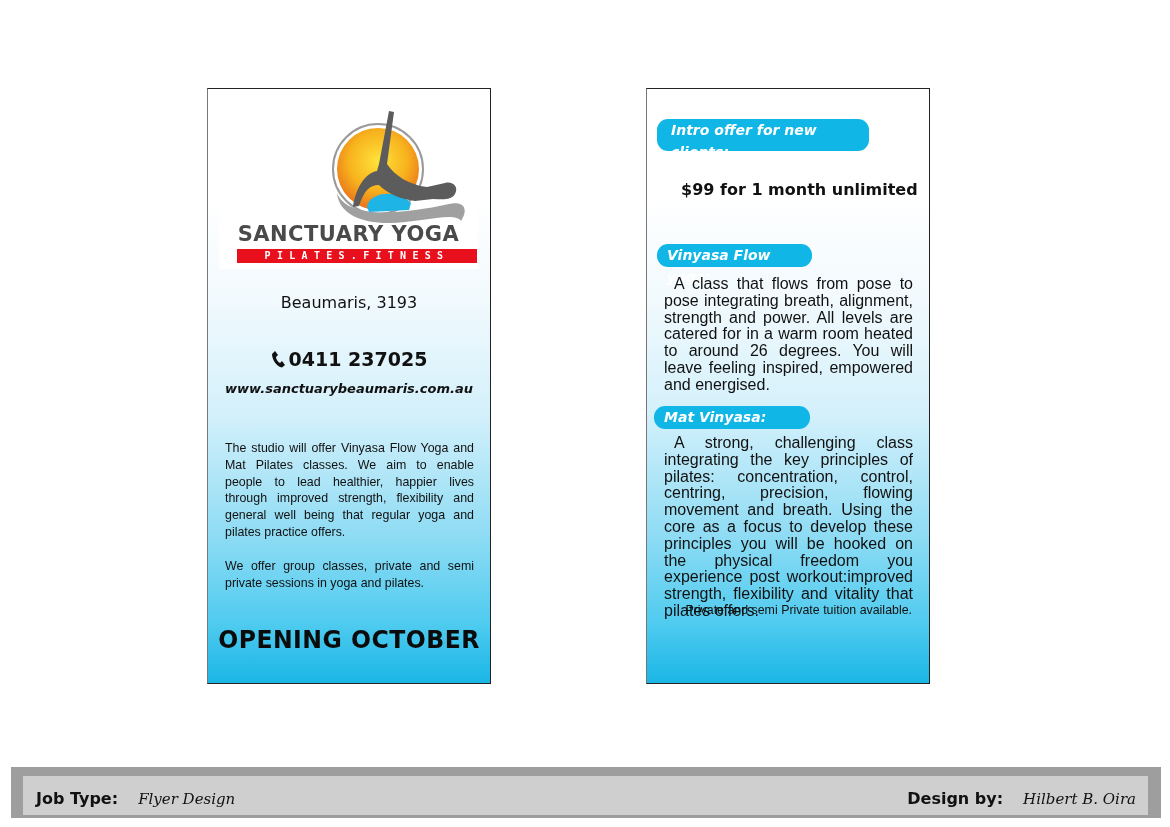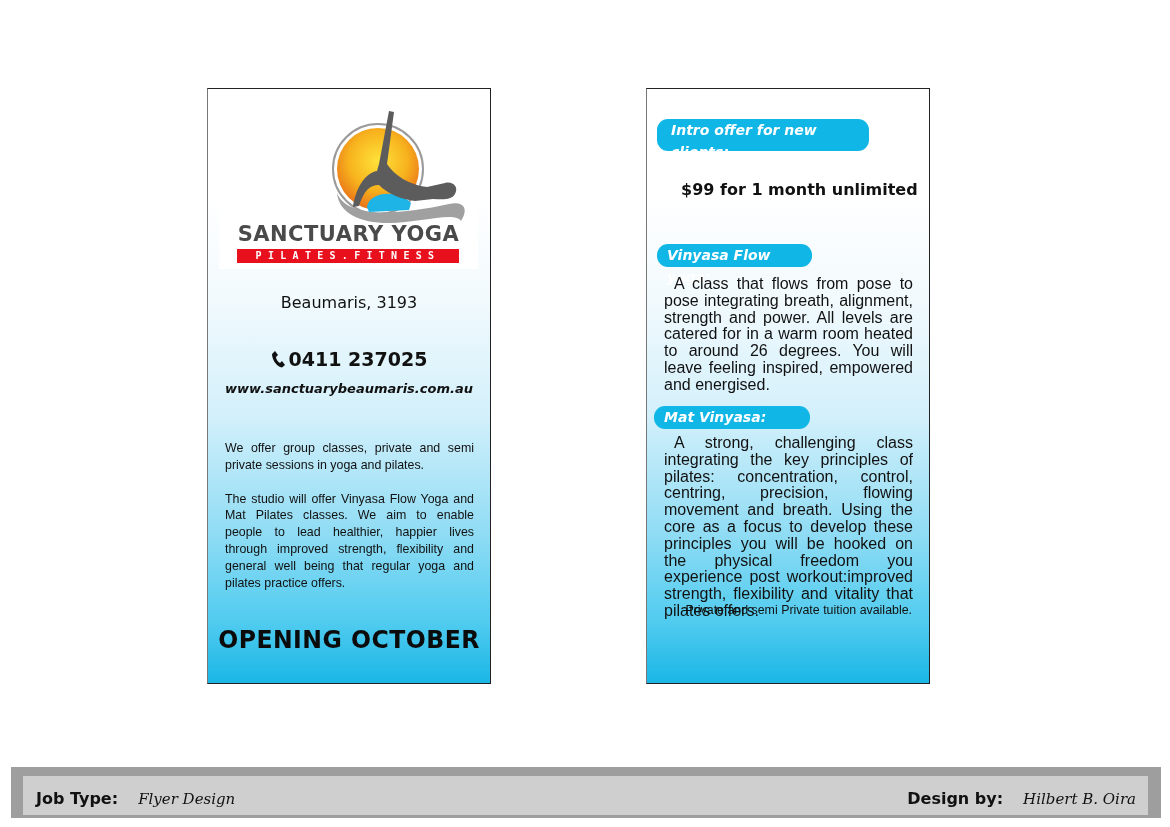--- a/index.html
+++ b/index.html
@@ -6,21 +6,21 @@
   body{width:1170px;height:827px;background:#ffffff;position:relative;overflow:hidden;font-family:"DejaVu Sans","Liberation Sans",sans-serif;color:#111;}
   .flyer{position:absolute;top:88px;width:282px;height:594px;border:1px solid #222;border-left-color:#777;box-sizing:content-box;
     background:linear-gradient(to bottom,#ffffff 0%,#ffffff 18%,#f2fafd 35%,#d3f0fb 55%,#8fdcf4 75%,#4fcbef 90%,#1ab6e6 100%);}
   .flyer-left{left:207px;}
   .flyer-right{left:646px;}
 
   
   .logo{position:absolute;left:11px;top:20px;width:259px;height:160px;background:#ffffff;}
   .logo svg{position:absolute;left:0;top:0;}
   .logo-title{position:absolute;left:0;width:259px;top:113px;text-align:center;font-family:"DejaVu Sans",sans-serif;font-weight:bold;font-size:21px;letter-spacing:0.5px;color:#4a4a4a;}
-  .logo-sub{position:absolute;left:18px;top:140px;width:222px;height:14px;background:#e8101c;color:#fff;font-family:"DejaVu Sans Mono",monospace;font-weight:bold;font-size:10px;letter-spacing:6.3px;text-align:center;line-height:14px;}
+  .logo-sub{position:absolute;left:18px;top:140px;width:240px;height:14px;background:#e8101c;color:#fff;font-family:"DejaVu Sans Mono",monospace;font-weight:bold;font-size:10px;letter-spacing:6.3px;text-align:center;line-height:14px;}
 
   .address{position:absolute;left:0;width:282px;top:202px;text-align:center;font-family:"DejaVu Sans",sans-serif;font-size:16px;line-height:23px;color:#111;}
   .phone{position:absolute;left:0;width:282px;top:259px;text-align:center;font-weight:bold;font-size:19px;color:#111;}
   .phone .ph-icon{display:inline-block;vertical-align:-2px;margin-right:4px;}
   .website{position:absolute;left:0;width:282px;top:292px;text-align:center;font-style:italic;font-weight:bold;font-size:13px;color:#111;}
 
   .about{position:absolute;left:17px;width:249px;top:351px;font-family:"Liberation Sans",sans-serif;font-size:12.4px;line-height:16.8px;text-align:justify;color:#111;}
   .about p{margin:0 0 17px 0;}
 
   .opening{position:absolute;left:0;width:282px;top:537px;text-align:center;font-family:"DejaVu Sans",sans-serif;font-weight:900;font-size:24px;letter-spacing:0.5px;color:#0b0b0b;transform:scaleX(0.98);}
@@ -81,22 +81,22 @@
     <span class="ph-icon">
       <svg width="14" height="18" viewBox="0 0 14 18">
         <path d="M4 1 L7 5 L5 7 C 5 9, 7 12, 9 13 L11 11 L14 15 L11 17.5 C 6 17, 1 10, 1 4 Z" fill="#111"></path>
       </svg>
     </span><span>0411 237025</span>
   </div>
 
   <div class="website">www.sanctuarybeaumaris.com.au</div>
 
   <div class="about">
+    <p>The studio will offer Vinyasa Flow Yoga and Mat Pilates classes. We aim to enable people to lead healthier, happier lives through improved strength, flexibility and general well being that regular yoga and pilates practice offers.</p>
     <p>We offer group classes, private and semi private sessions in yoga and pilates.</p>
-    <p>The studio will offer Vinyasa Flow Yoga and Mat Pilates classes. We aim to enable people to lead healthier, happier lives through improved strength, flexibility and general well being that regular yoga and pilates practice offers.</p>
   </div>
 
   <div class="opening">OPENING OCTOBER</div>
 </div>
 
 <div class="flyer flyer-right">
   <div class="pill pill-intro">Intro offer for new clients:</div>
   <div class="offer offer-2">$99 for 1 month unlimited</div>
 
   <div class="pill pill-vinyasa">Vinyasa Flow yoga:</div>

